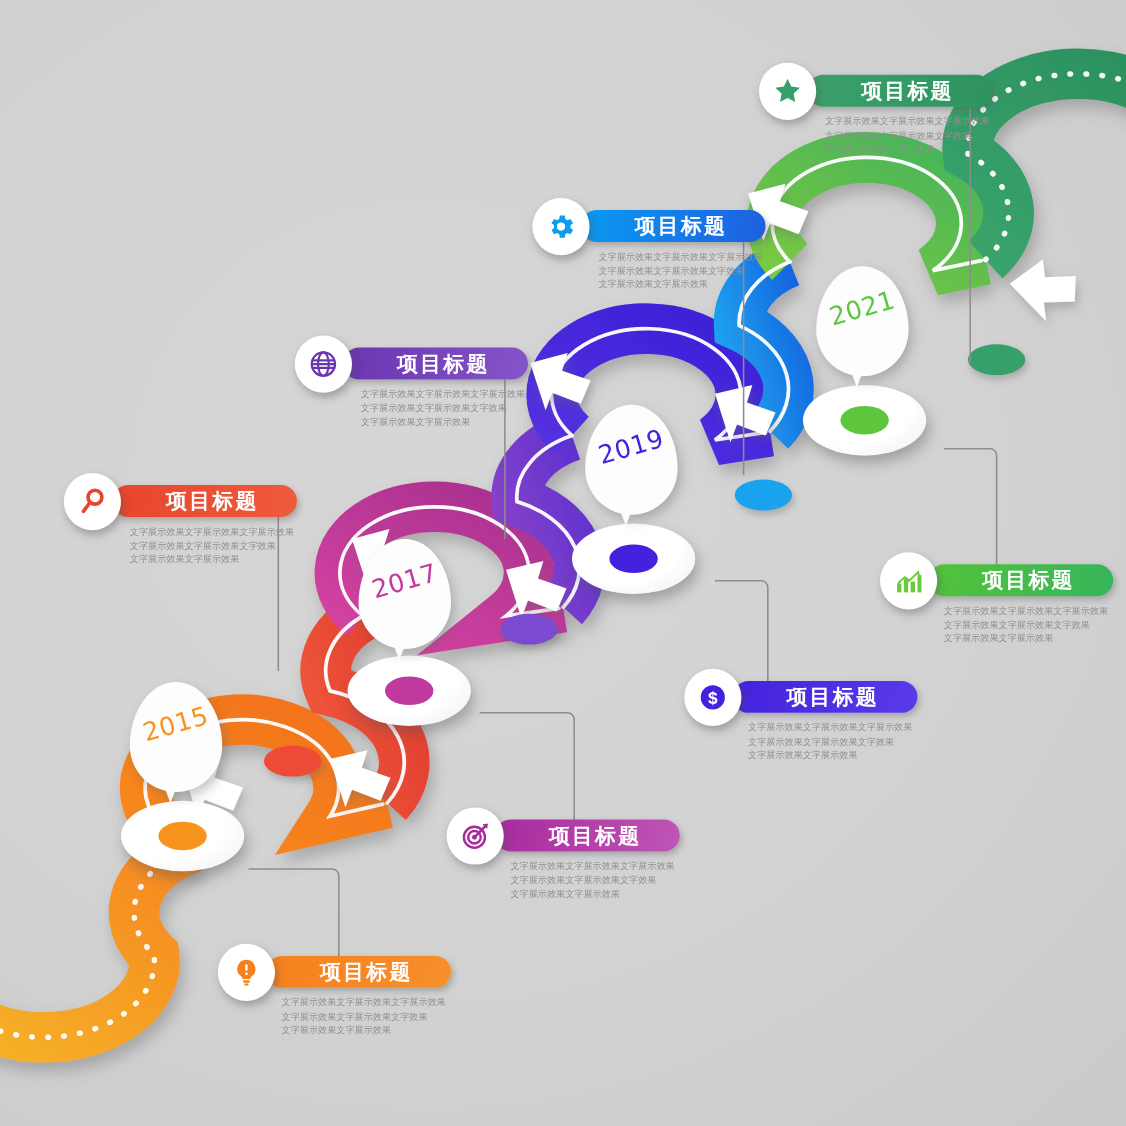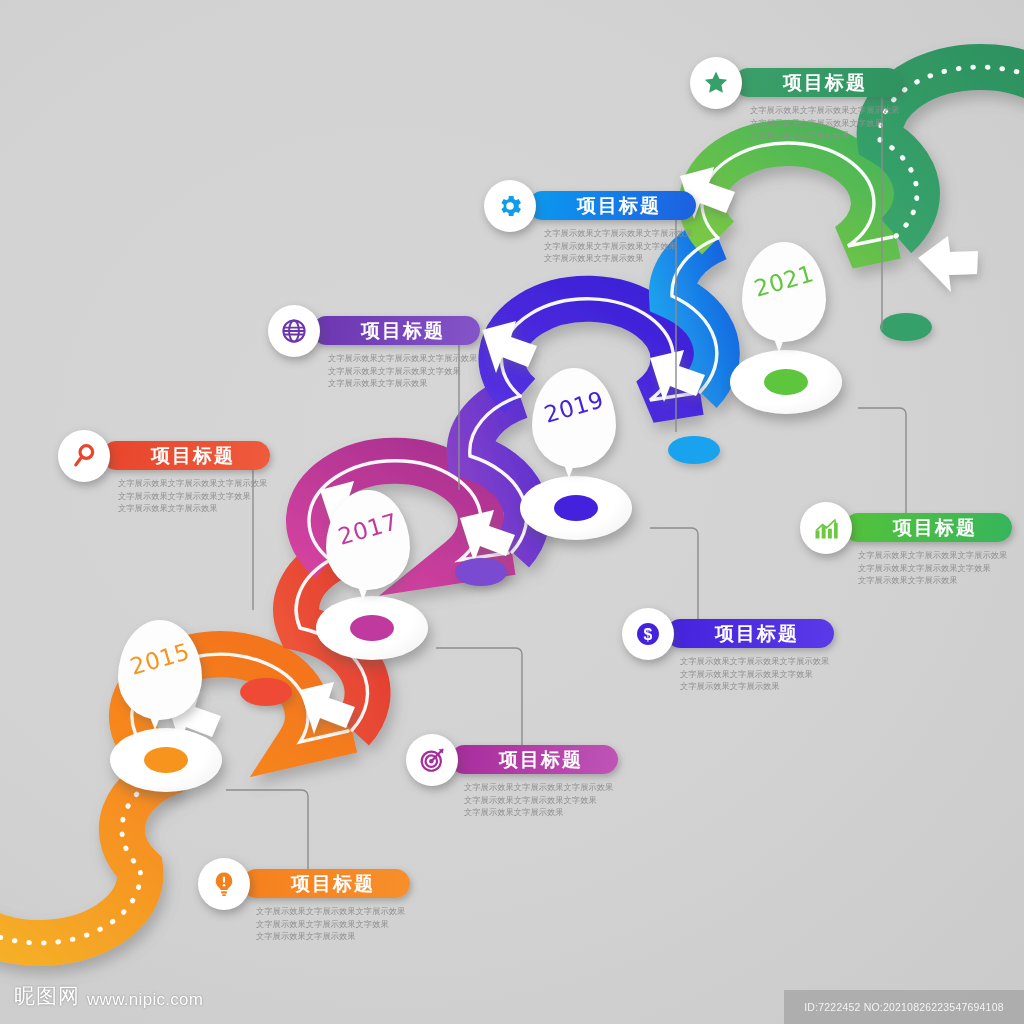--- a/index.html
+++ b/index.html
@@ -364,21 +364,14 @@
         <path fill="#f5801e" d="M12 2.2a7.1 7.1 0 00-4.3 12.7c.8.7 1.2 1.4 1.3 2.2h6c.1-.8.5-1.5 1.3-2.2A7.1 7.1 0 0012 2.2z"></path>
         <rect x="9.4" y="18.2" width="5.2" height="1.9" rx="0.9" fill="#f5801e"></rect>
         <rect x="10.3" y="20.7" width="3.4" height="1.6" rx="0.8" fill="#f5801e"></rect>
         <rect x="11.1" y="5.6" width="1.8" height="5.3" rx="0.9" fill="#ffffff"></rect>
         <circle cx="12" cy="13.1" r="1.1" fill="#ffffff"></circle>
       </svg>
     </div>
     <div class="desc">文字展示效果文字展示效果文字展示效果<br>文字展示效果文字展示效果文字效果<br>文字展示效果文字展示效果</div>
   </div>
 
-  <div id="wm">
-    <span class="cn">昵图网</span>
-    <span class="url">www.nipic.com</span>
-  </div>
-  <div id="idbar">
-    <span>ID:7222452 NO:20210826223547694108</span>
-  </div>
 
 </div>
 
 </body></html>

